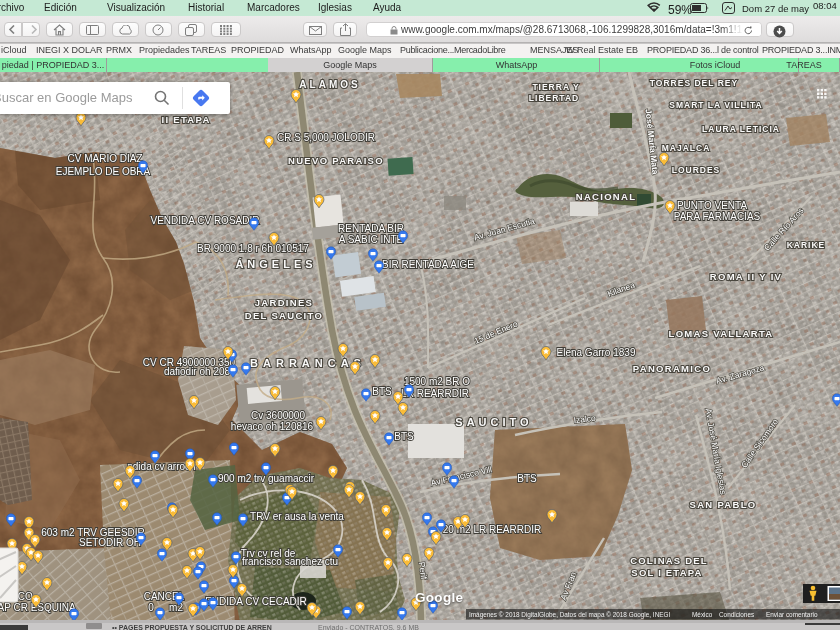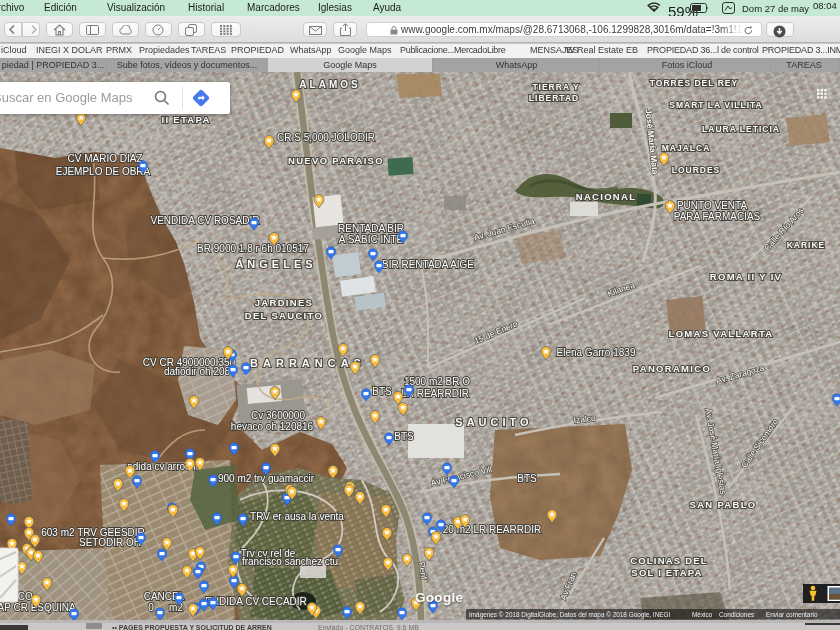--- a/index.html
+++ b/index.html
@@ -8,21 +8,21 @@
 #menubar{position:absolute;left:0;top:0;width:840px;height:16px;background:#c5e9d4;font-size:10px;color:#1c1c1c}
 #menubar .mi{position:absolute;top:2px;white-space:nowrap}
 
 #toolbar{position:absolute;left:0;top:16px;width:840px;height:27px;background:linear-gradient(#edebeb,#dedcdc);border-bottom:1px solid #b4b2b2}
 .tbtn{position:absolute;top:6px;height:15px;background:linear-gradient(#fdfdfd,#f4f3f3);border:1px solid #cbc9c9;border-radius:4px}
 #urlbar{position:absolute;left:366px;top:6px;width:396px;height:15px;background:#fff;border:1px solid #d2d0d0;border-radius:4px;font-size:10px;color:#3c3c3c;line-height:14px;white-space:nowrap;overflow:hidden}
 
 #bookmarks{position:absolute;left:0;top:44px;width:840px;height:14px;background:#f4f2f1;font-size:9px;color:#3a3a3a}
 #bookmarks span{position:absolute;top:1px;white-space:nowrap}
 
-#tabs{position:absolute;left:0;top:58px;width:840px;height:14px;background:#a3a3a3;font-size:9px;color:#333}
+#tabs{position:absolute;left:0;top:58px;width:840px;height:14px;background:#86efac;font-size:9px;color:#333}
 .tab{position:absolute;top:0;height:14px;border-right:1px solid #9e9c9c;text-align:center;line-height:14px;white-space:nowrap;overflow:hidden}
 .tab.active{background:#d3d1d1}
 
 #map{position:absolute;left:0;top:72px;width:840px;height:548px;filter:blur(0.45px) saturate(0.97)}
 
 #searchbox{position:absolute;left:-10px;top:82px;width:240px;height:32px;background:#fff;box-shadow:0 1px 4px rgba(0,0,0,.35);border-radius:2px}
 #searchbox .ph{position:absolute;left:3px;top:8px;font-size:13px;color:#9b9b9b}
 
 #bottomwin{position:absolute;left:0;top:620px;width:840px;height:10px;background:#c9c7c7;font-size:8px;color:#4e4e4e}
 </style></head>
@@ -36,21 +36,21 @@
     <span class="mi" style="left:188px">Historial</span>
     <span class="mi" style="left:247px">Marcadores</span>
     <span class="mi" style="left:318px">Iglesias</span>
     <span class="mi" style="left:373px">Ayuda</span>
     <span class="mi" style="left:647px;top:1px">
       <svg width="14" height="11" viewBox="0 0 14 11">
           <path d="M7 10 L3.2 6.4 A5.6 5.6 0 0 1 10.8 6.4 Z M7 10 L1.2 4.4 A8.4 8.4 0 0 1 12.8 4.4" fill="none" stroke="#2e2e2e" stroke-width="1.5"></path>
           <circle cx="7" cy="9" r="1.4" fill="#2e2e2e"></circle>
         </svg>
     </span>
-    <span class="mi" style="left:668px;font-size:15px;top:3px">59%</span>
+    <span class="mi" style="left:668px;font-size:12px;top:3px">59%</span>
     <span class="mi" style="left:690px;top:3px"><svg width="20" height="10" viewBox="0 0 20 10">
           <rect x="0.5" y="0.5" width="16" height="9" rx="2" fill="none" stroke="#2e2e2e"></rect>
           <rect x="2" y="2" width="9" height="6" fill="#2e2e2e"></rect>
           <path d="M17.5 3.5 v3 a2 2 0 0 0 0-3z" fill="#2e2e2e"></path>
         </svg></span>
     <span class="mi" style="left:722px;top:2px"><svg width="13" height="12" viewBox="0 0 13 12">
           <rect x="0.5" y="0.5" width="12" height="11" rx="2.5" fill="none" stroke="#2e2e2e"></rect>
           <path d="M3 8.5 L6 4 L8 7 L10 5.5" fill="none" stroke="#2e2e2e"></path>
         </svg></span>
     <span class="mi" style="left:742px;font-size:9.5px;top:3px">Dom 27 de may</span>
@@ -149,24 +149,23 @@
     <span style="left:400px;letter-spacing:-0.3px">Publicacione...MercadoLibre</span>
     <span style="left:530px">MENSAJES</span>
     <span style="left:566px">W Real Estate</span>
     <span style="left:626px">EB</span>
     <span style="left:647px;letter-spacing:-0.2px">PROPIEDAD 36...l de control</span>
     <span style="left:762px;letter-spacing:-0.2px">PROPIEDAD 3...INML</span>
   </div>
 
   <div id="tabs">
     <div class="tab" style="left:0;width:107px">piedad | PROPIEDAD 3...</div>
-    <div class="tab" style="left:108px;width:159px">Sube fotos, vídeos y documentos...</div>
     <div class="tab active" style="left:268px;width:165px">Google Maps</div>
     <div class="tab" style="left:434px;width:166px">WhatsApp</div>
-    <div class="tab" style="left:604px;width:167px">Fotos iCloud</div>
+    <div class="tab" style="left:632px;width:167px">Fotos iCloud</div>
     <div class="tab" style="left:769px;width:71px">TAREAS</div>
   </div>
 
   <div id="map">
       <svg id="mapsvg" width="840" height="548" viewBox="0 0 840 548" style="position:absolute;left:0;top:0" xmlns="http://www.w3.org/2000/svg">
 <defs>
 <filter id="nzf" x="0%" y="0%" width="100%" height="100%" color-interpolation-filters="sRGB">
  <feTurbulence type="fractalNoise" baseFrequency="0.22" numOctaves="3" seed="11"></feTurbulence>
  <feColorMatrix type="saturate" values="0"></feColorMatrix>
  <feComponentTransfer>

